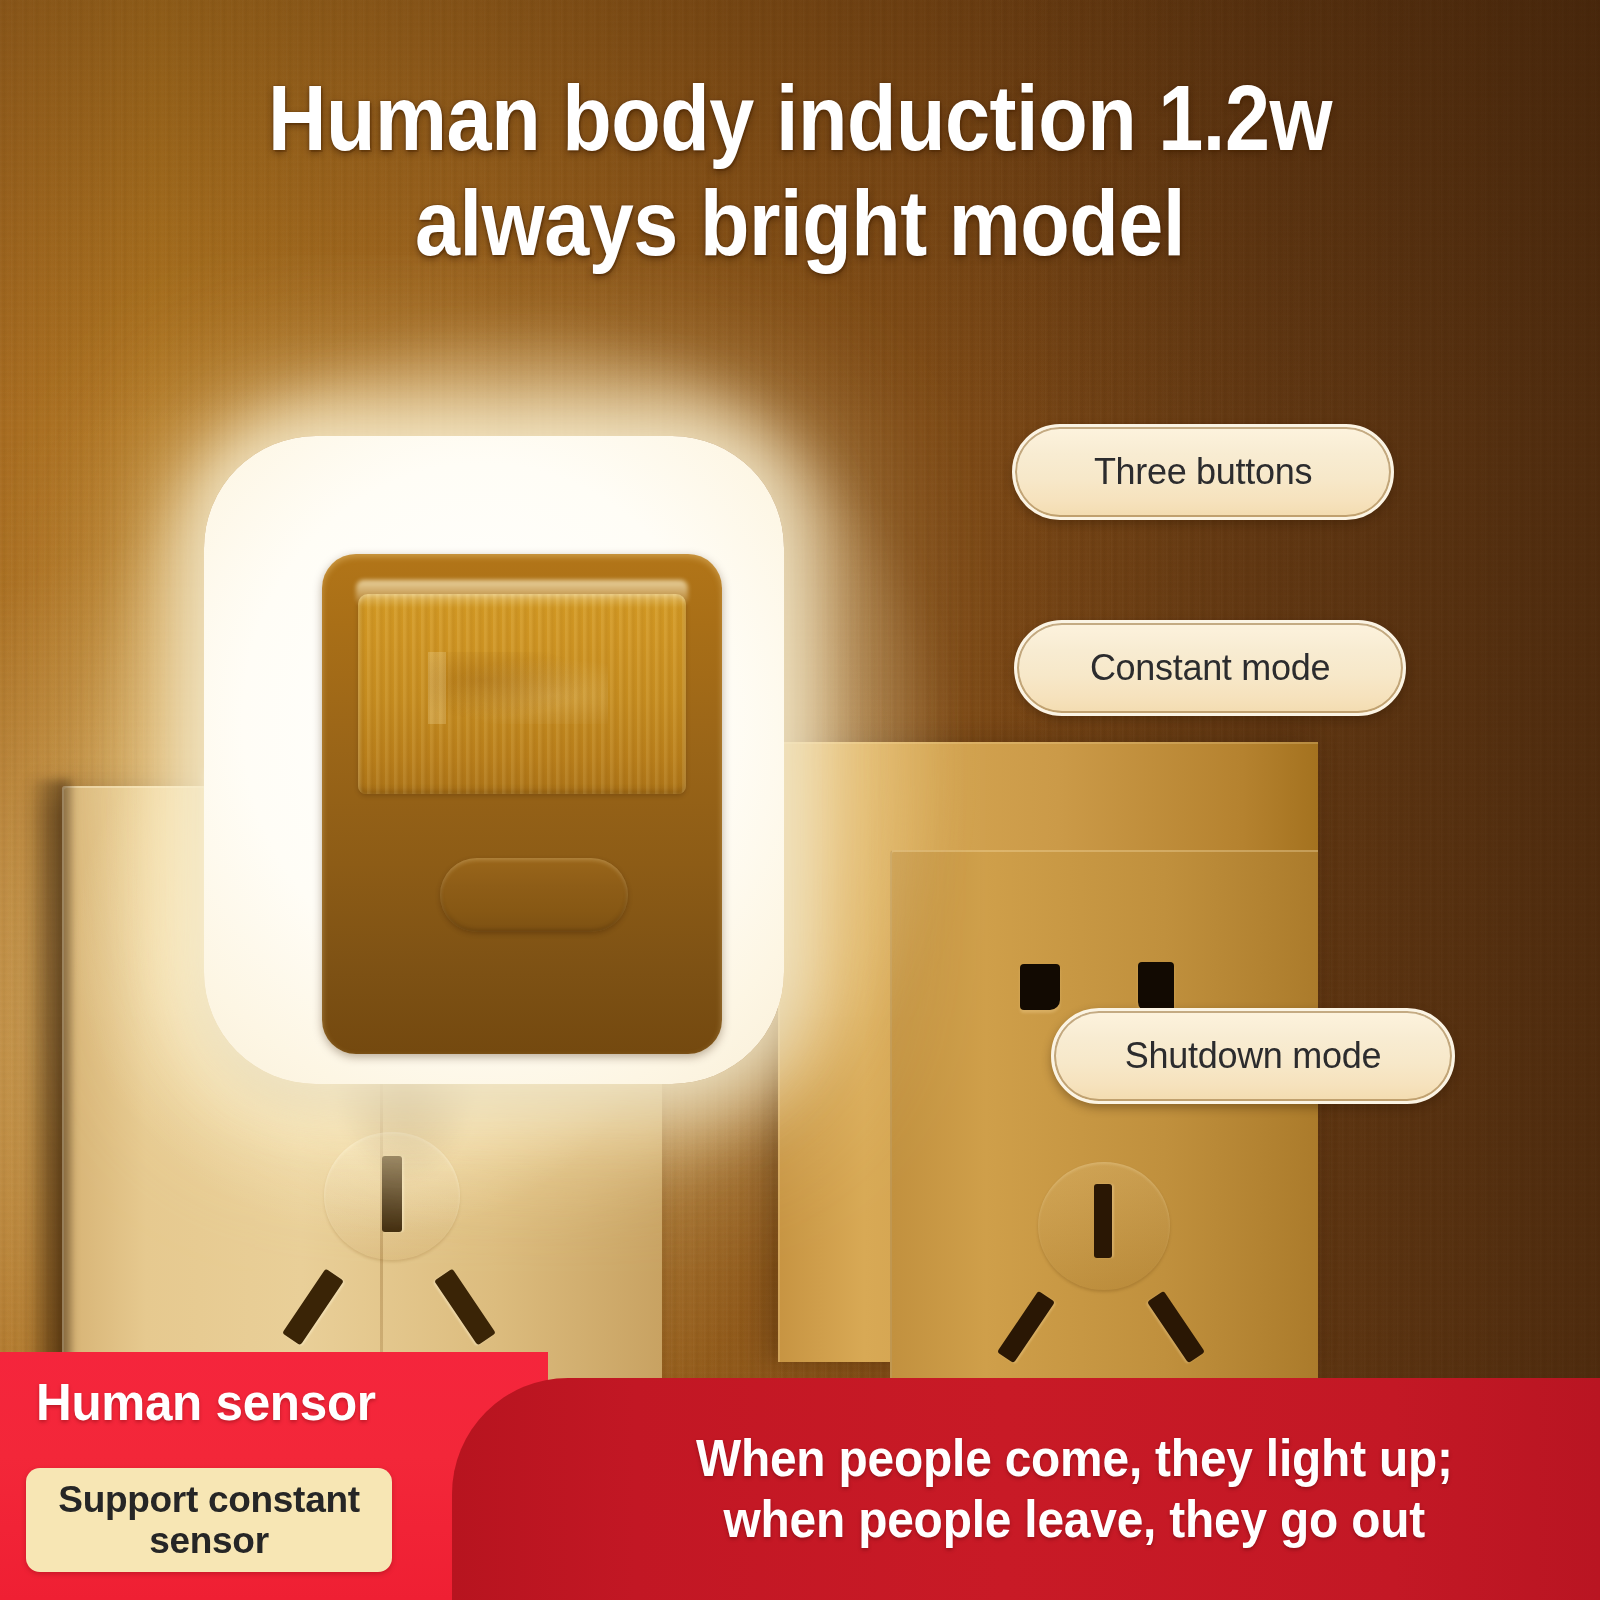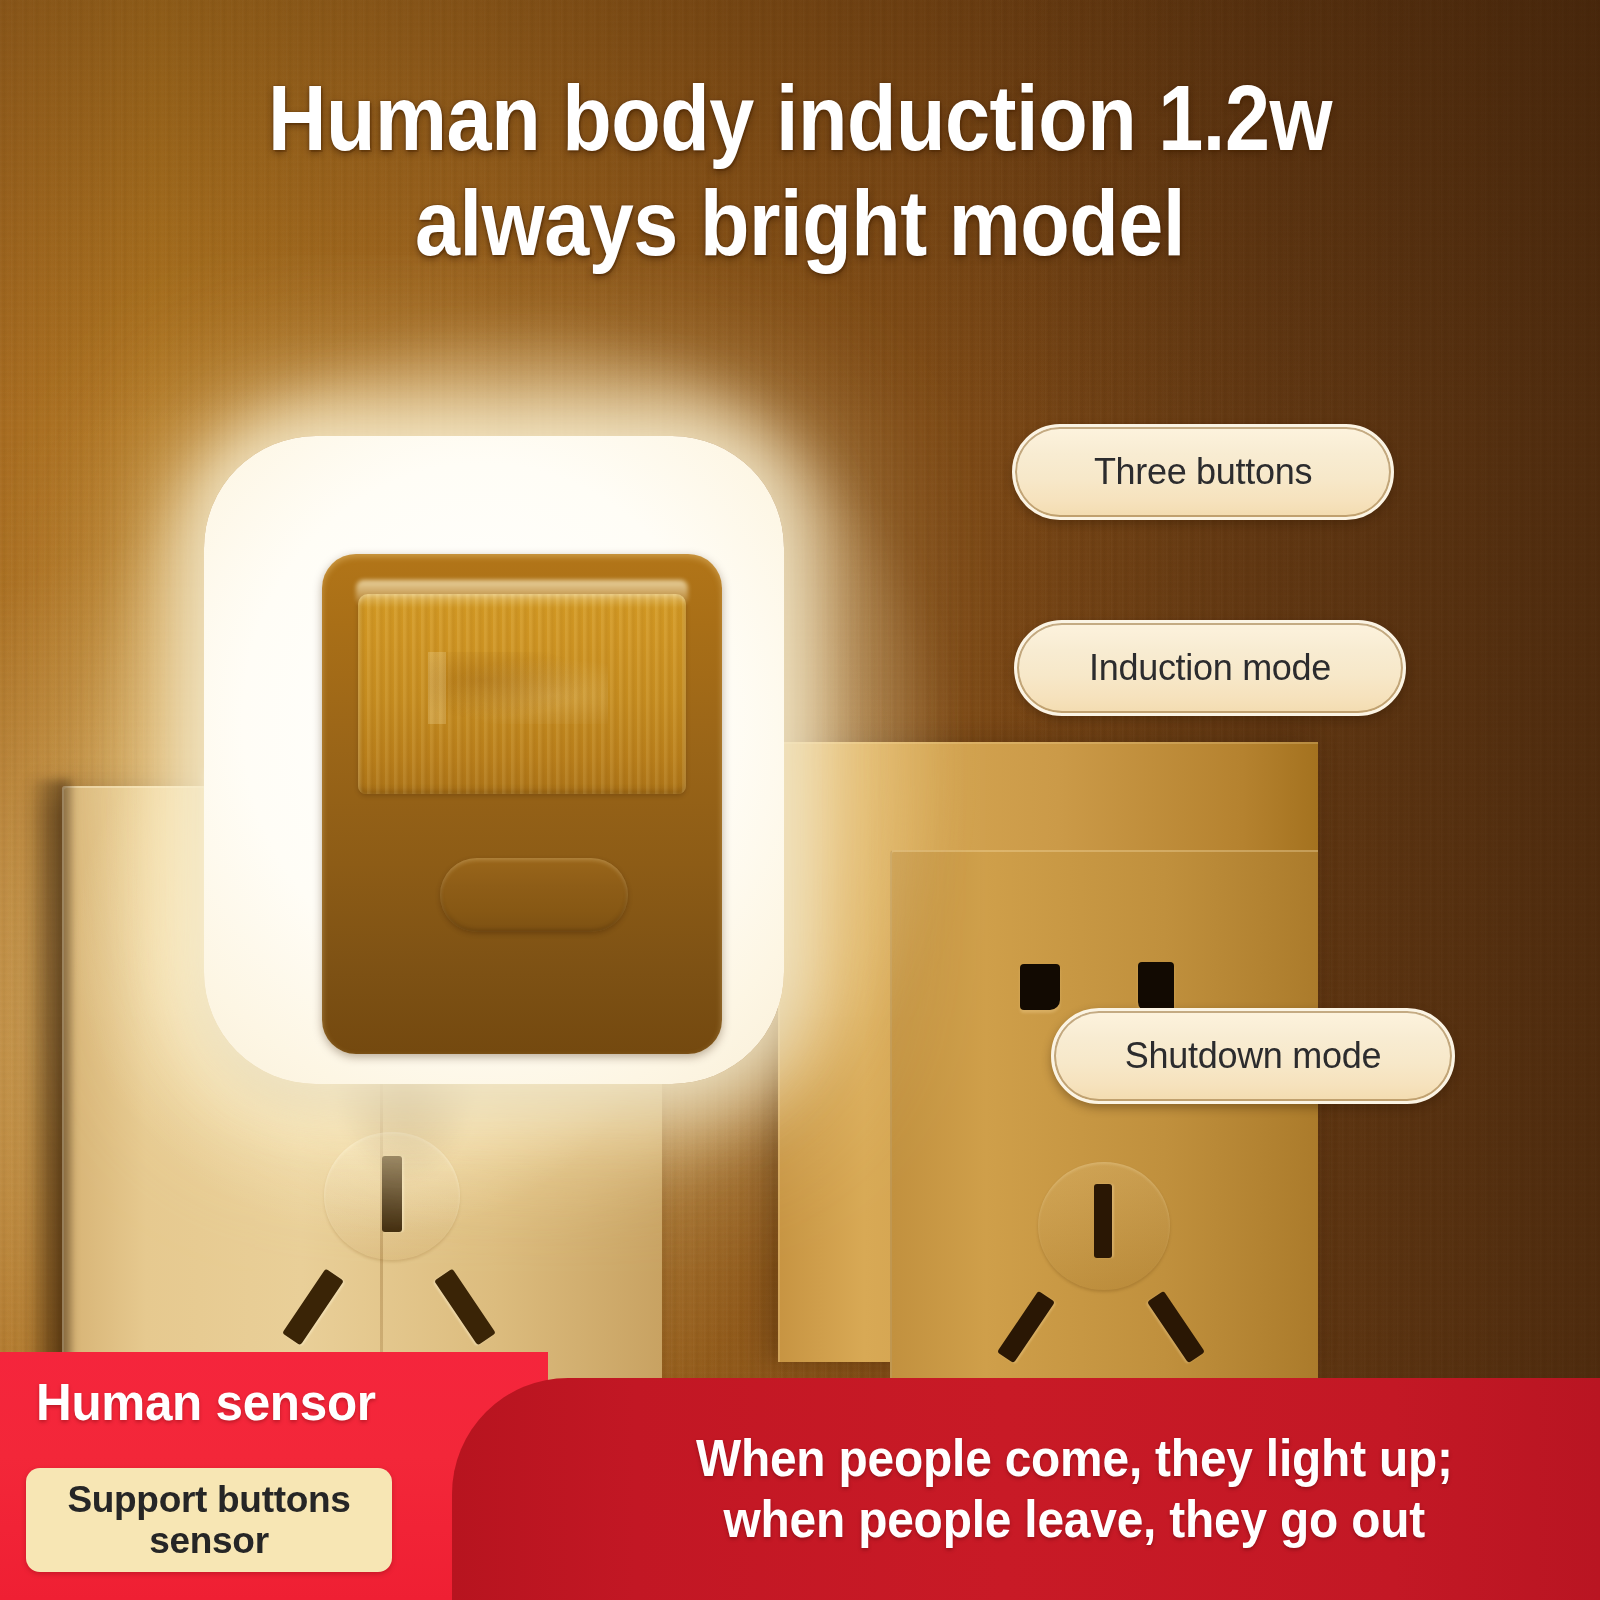--- a/index.html
+++ b/index.html
@@ -333,27 +333,27 @@
     </div>
   </div>
 
   <div class="title">
     <span>Human body induction 1.2w</span>
     <span class="l2">always bright model</span>
   </div>
 
   <div class="badges">
     <div class="badge" id="badge-0">Three buttons</div>
-    <div class="badge" id="badge-1">Induction mode</div>
+    <div class="badge" id="badge-1">Constant mode</div>
     <div class="badge" id="badge-3">Shutdown mode</div>
   </div>
 
   <div class="red-left"></div>
   <div class="red-right">
     <div class="banner-line">When people come, they light up;</div>
     <div class="banner-line">when people leave, they go out</div>
   </div>
   <div class="human-sensor">Human sensor</div>
   <div class="support-box">
-    <span><span>Support buttons</span> <span>sensor</span></span>
+    <span><span>Support constant</span> <span>sensor</span></span>
   </div>
 
 </div>
 
 </body></html>

